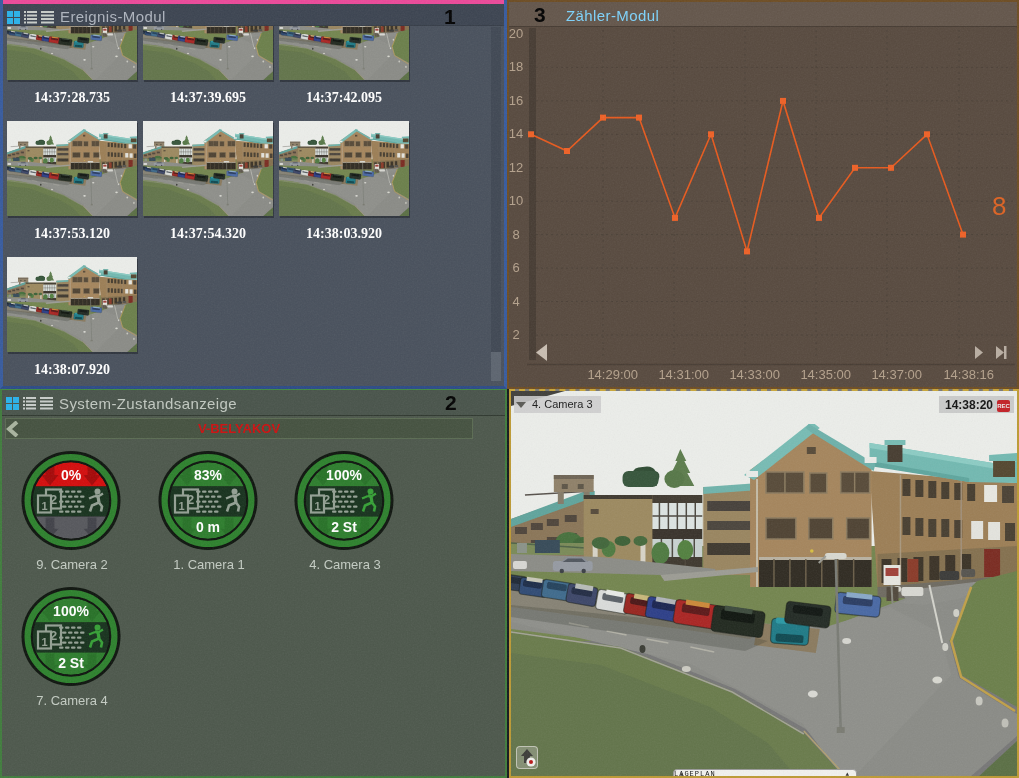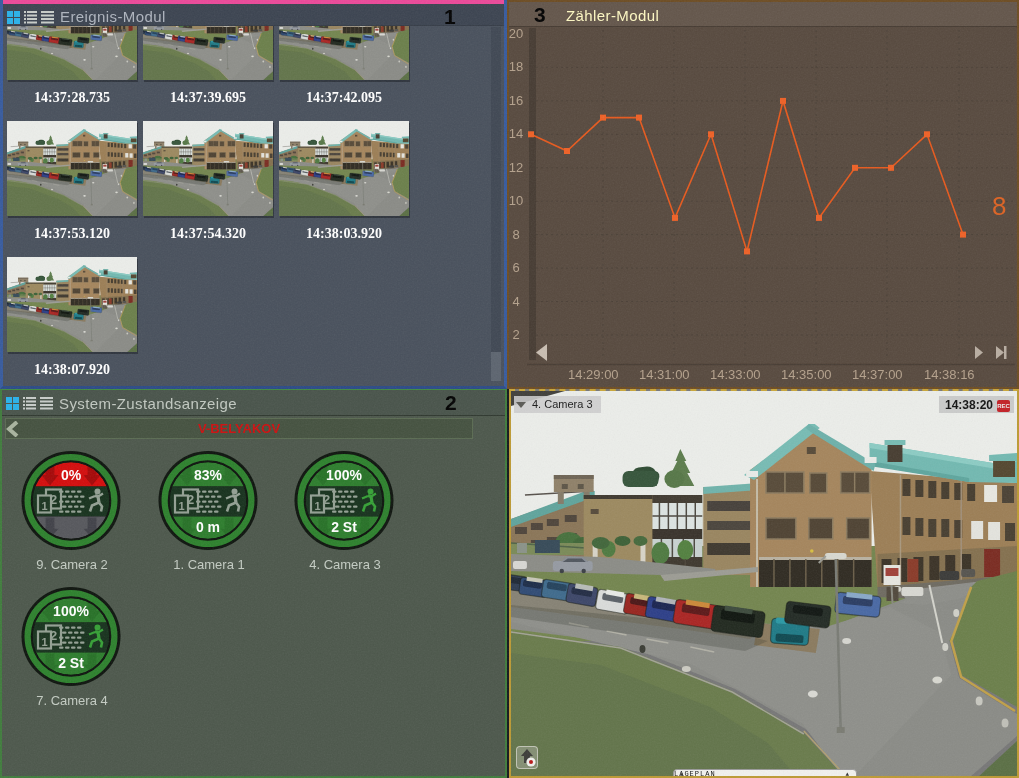--- a/index.html
+++ b/index.html
@@ -12,23 +12,23 @@
 #q1 .tbar{background:#3b4350;border-top:4px solid #ec4899;border-bottom:1px solid #343b46;height:26px}
 #q1 .ttext{color:#aeb4be;top:4px}
 .thumb{position:absolute;width:130px;height:95px;overflow:hidden;background:#8a8a86;box-shadow:1px 2px 0 rgba(26,30,36,.55)}
 .thumb svg{position:absolute;left:0;top:0}
 .tstamp{position:absolute;width:130px;text-align:center;font-family:"Liberation Serif",serif;font-weight:bold;font-size:14px;color:#fff}
 #q1scroll{position:absolute;right:3px;top:27px;width:10px;height:354px;background:#3f4753;z-index:6}
 #q1thumbbtn{position:absolute;right:3px;top:352px;width:10px;height:29px;background:#5c646f;z-index:7}
 
 #q3{left:507px;top:0;width:512px;height:389px;background:#57493e;border:2px solid #6d4c22}
 #q3 .tbar{background:#63554a;border-bottom:1px solid #453a31;height:25px}
-#q3 .ttext{color:#fef9c3}
+#q3 .ttext{color:#7dd3fc}
 .ylab{position:absolute;color:#b4a18c;font-size:13px;width:22px;text-align:center;left:-4px}
-.xlab{position:absolute;color:#b4a18c;font-size:13px;width:70px;text-align:left;top:365px}
+.xlab{position:absolute;color:#b4a18c;font-size:13px;width:70px;text-align:right;top:365px}
 #big8{position:absolute;left:483px;top:189px;color:#dd6222;font-size:26px}
 #yaxisbar{position:absolute;left:20px;top:26px;width:7px;height:332px;background:#463b32}
 
 #q2{left:0;top:389px;width:507px;height:389px;background:#4c574b;border:2px solid #3f7c3c;border-top:1px solid #3f8a3f}
 #q2 .tbar{background:#48534a;border-bottom:1px solid #2e372e;height:26px}
 #q2 .ttext{color:#c2c9c1;top:5px}
 #vbar{position:absolute;left:3px;top:28px;width:468px;height:21px;background:#44513f;border:1px solid #5a6b52;text-align:center}
 #vbar span{color:#cd0f0f;font-weight:bold;font-size:13px;line-height:20px}
 .glabel{position:absolute;width:140px;text-align:center;color:#c4ccc3;font-size:13px}
 #kritisch{position:absolute;left:0;width:100%;top:364px;text-align:center;color:#e30505;font-weight:bold;font-size:12px;text-decoration:underline}

